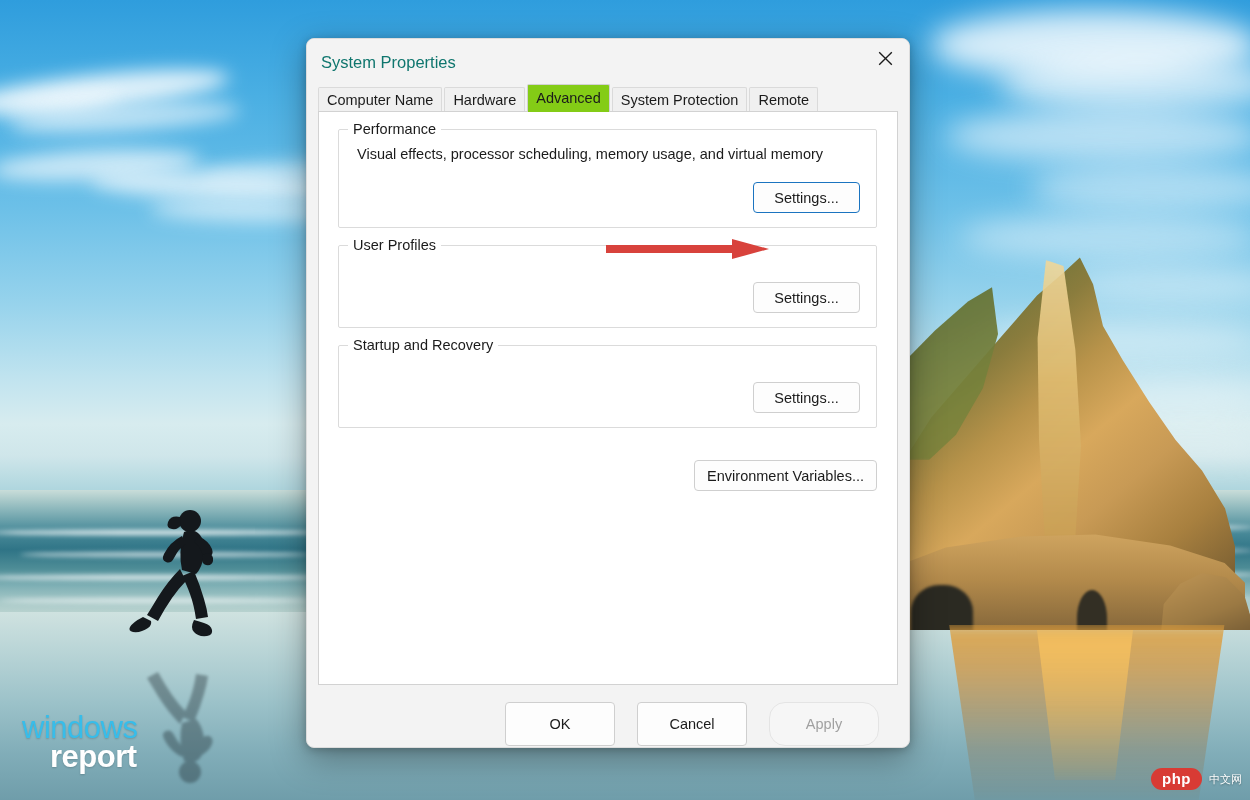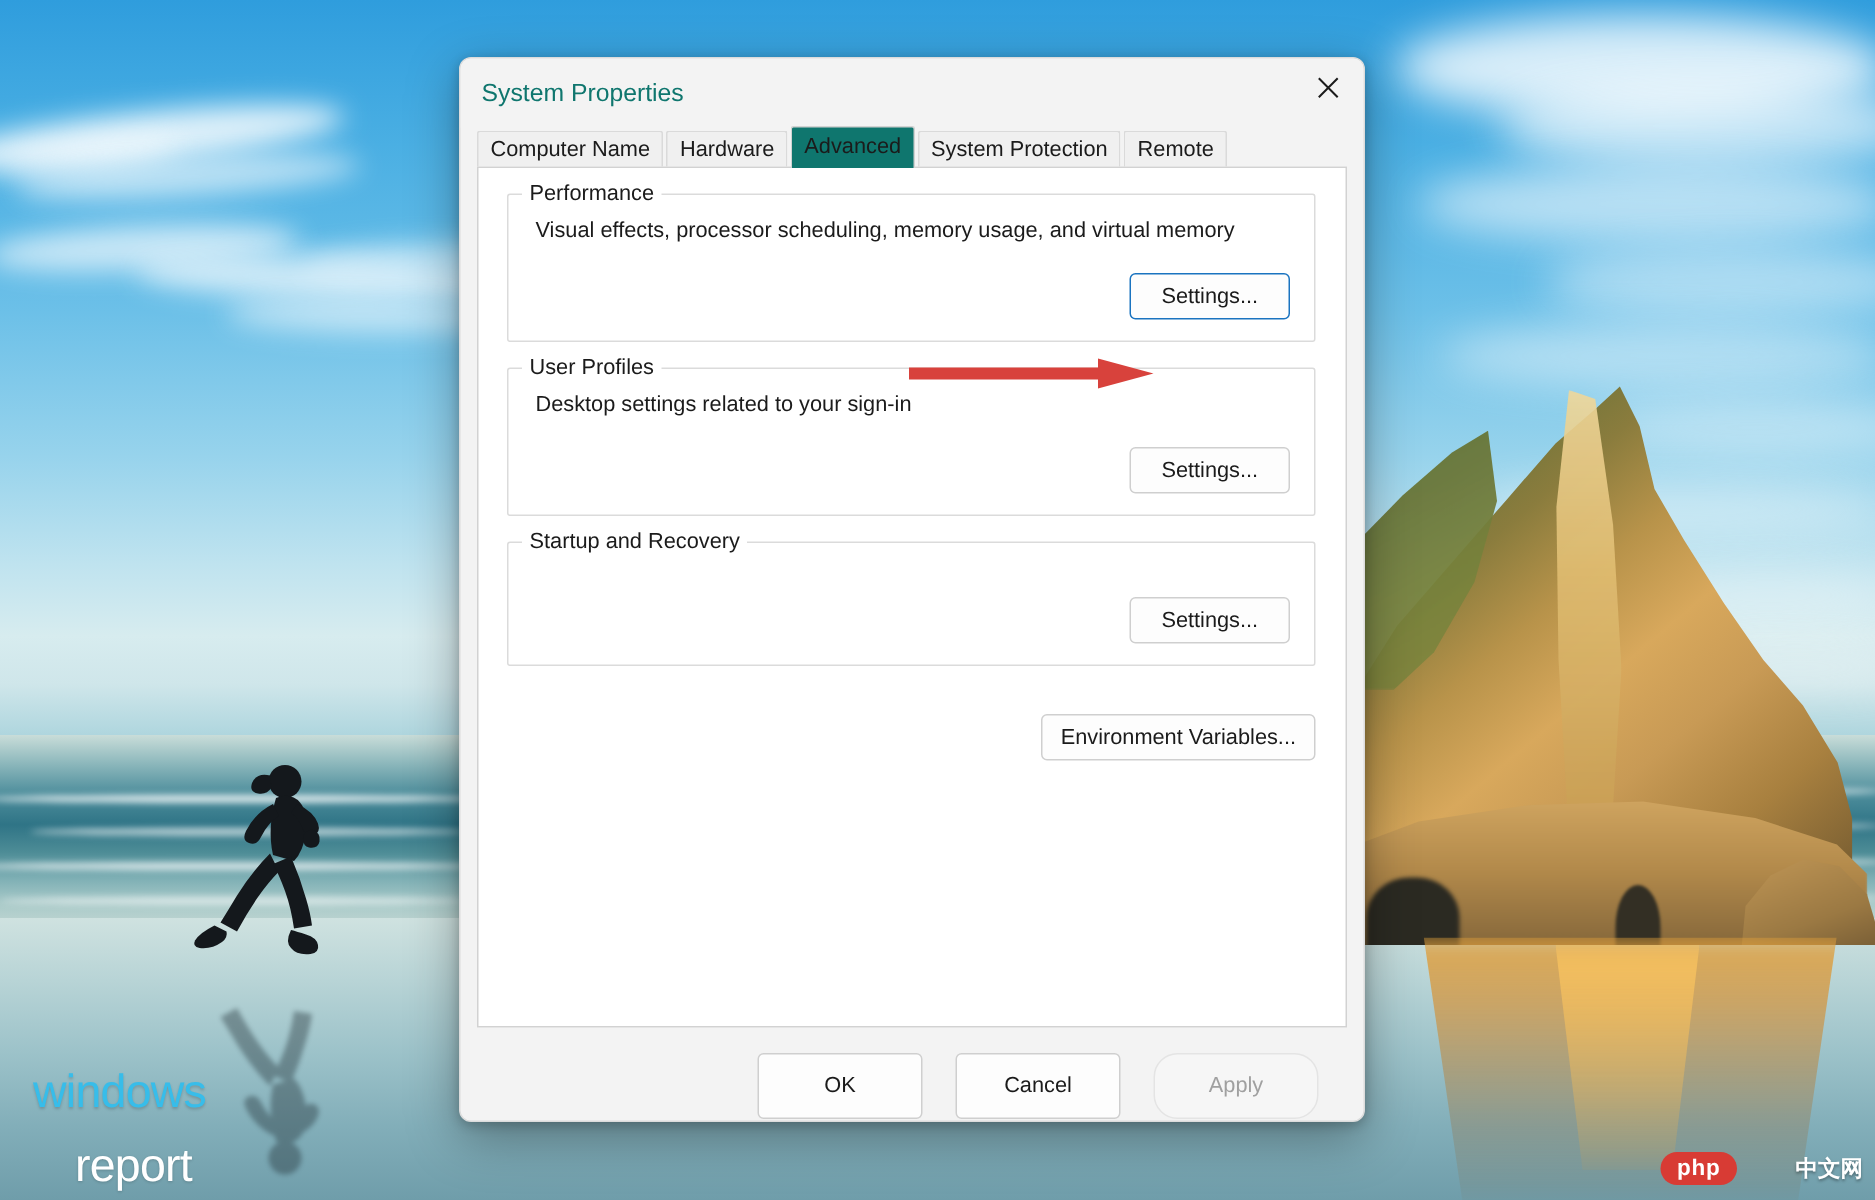--- a/index.html
+++ b/index.html
@@ -208,50 +208,48 @@
   }
   .wr-logo .wr-top {
     font-size: 31px;
     font-weight: 400;
     color: #37bdea;
     letter-spacing: -0.5px;
     text-shadow: 0 1px 2px rgba(0,0,0,.18);
   }
   .wr-logo .wr-bot {
     font-size: 31px;
-    font-weight: 400;
+    font-weight: 700;
     color: #ffffff;
     letter-spacing: -0.5px;
     margin-left: 28px;
     text-shadow: 0 1px 2px rgba(0,0,0,.18);
-    margin-top: 20px;
   }
   .php-wm {
     position: absolute;
     right: 8px; bottom: 10px;
     display: flex;
     align-items: center;
     gap: 7px;
     user-select: none;
   }
   .php-badge {
     background: #d83b34;
     color: #ffffff;
     font-weight: bold;
     font-size: 15px;
     padding: 2px 11px 3px 11px;
     border-radius: 11px;
     letter-spacing: .5px;
   }
   .php-cn {
     color: #ffffff;
-    font-size: 15px;
-    font-weight: bold;
+    font-size: 11px;
+    font-weight: normal;
     text-shadow: 0 1px 2px rgba(0,0,0,.35);
-    margin-left: 32px;
   }
 
   
   .dialog {
     position: absolute;
     left: 306px; top: 38px;
     width: 604px; height: 710px;
     background: #f3f3f3;
     border-radius: 8px;
     box-shadow: 0 10px 34px rgba(0,0,0,0.34), 0 2px 8px rgba(0,0,0,0.22);
@@ -299,21 +297,21 @@
     border: 1px solid #dadada;
     border-bottom: none;
     border-radius: 2px 2px 0 0;
     margin-right: 2px;
     line-height: 17px;
     cursor: default;
     position: relative;
     top: 1px;
   }
   .tab.active {
-    background: #0f766e;
+    background: #84cc16;
     border-color: #d2d2d2;
     z-index: 3;
     padding-top: 5px;
     padding-bottom: 5px;
     top: 0px;
   }
 
   .tabpanel {
     position: relative;
     margin: 0 11px 0 11px;
@@ -525,21 +523,20 @@
           <div class="gb-desc">Visual effects, processor scheduling, memory usage, and virtual memory</div>
           <div class="gb-btnrow">
             <button class="btn focus">Settings...</button>
           </div>
         </div>
       </div>
 
       <div class="groupbox">
         <span class="gb-legend">User Profiles</span>
         <div class="gb-body">
-          <div class="gb-desc">Desktop settings related to your sign-in</div>
           <div class="gb-btnrow">
             <button class="btn">Settings...</button>
           </div>
         </div>
       </div>
 
       <div class="groupbox">
         <span class="gb-legend">Startup and Recovery</span>
         <div class="gb-body">
           <div class="gb-btnrow">

